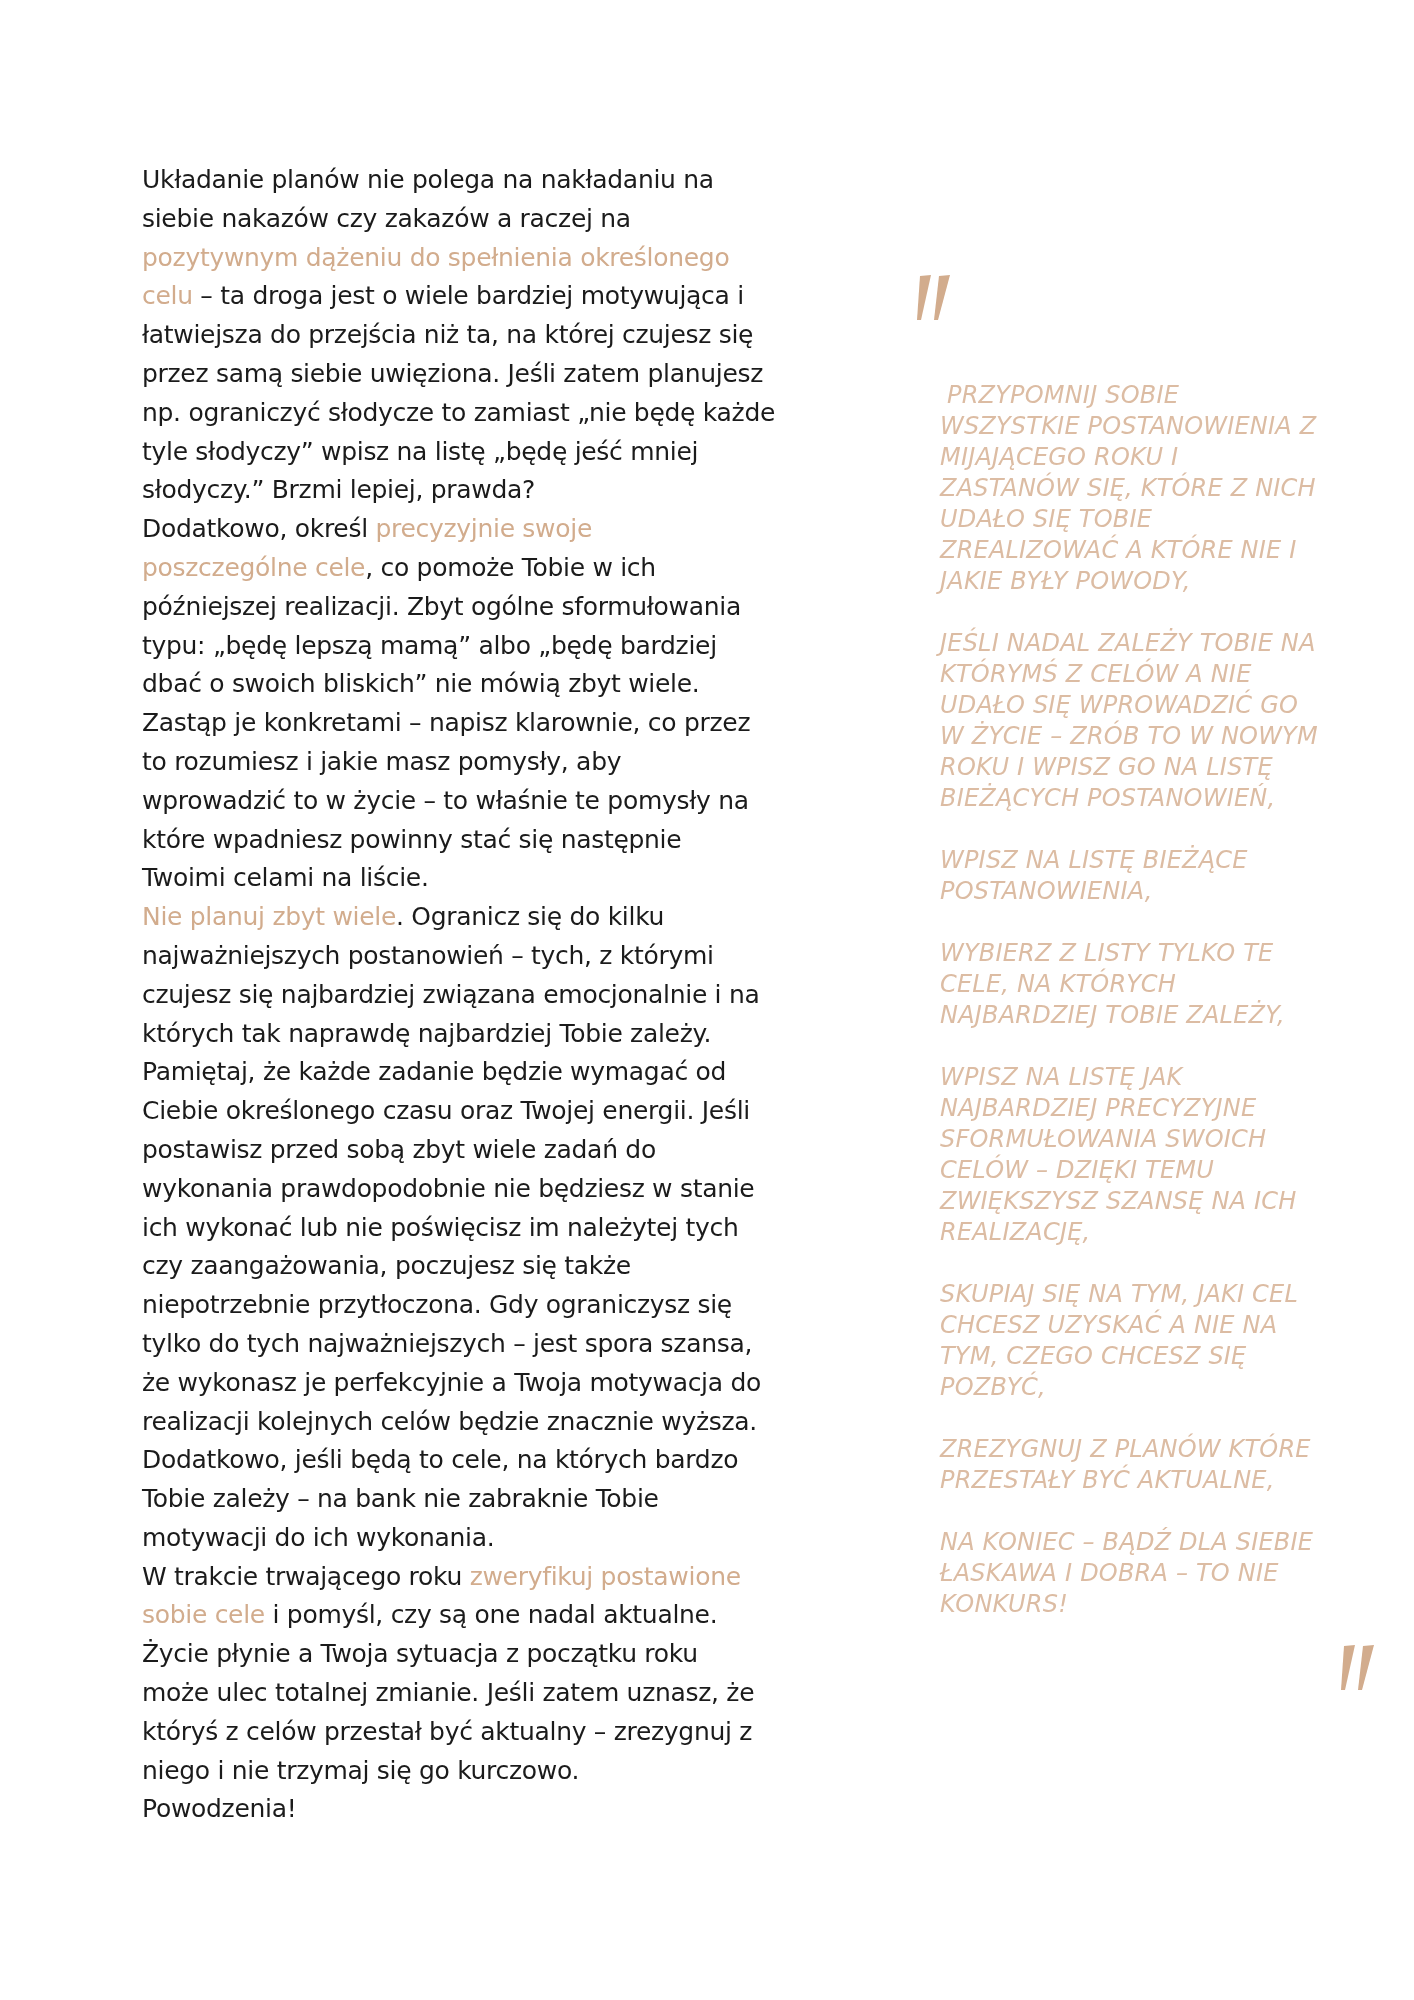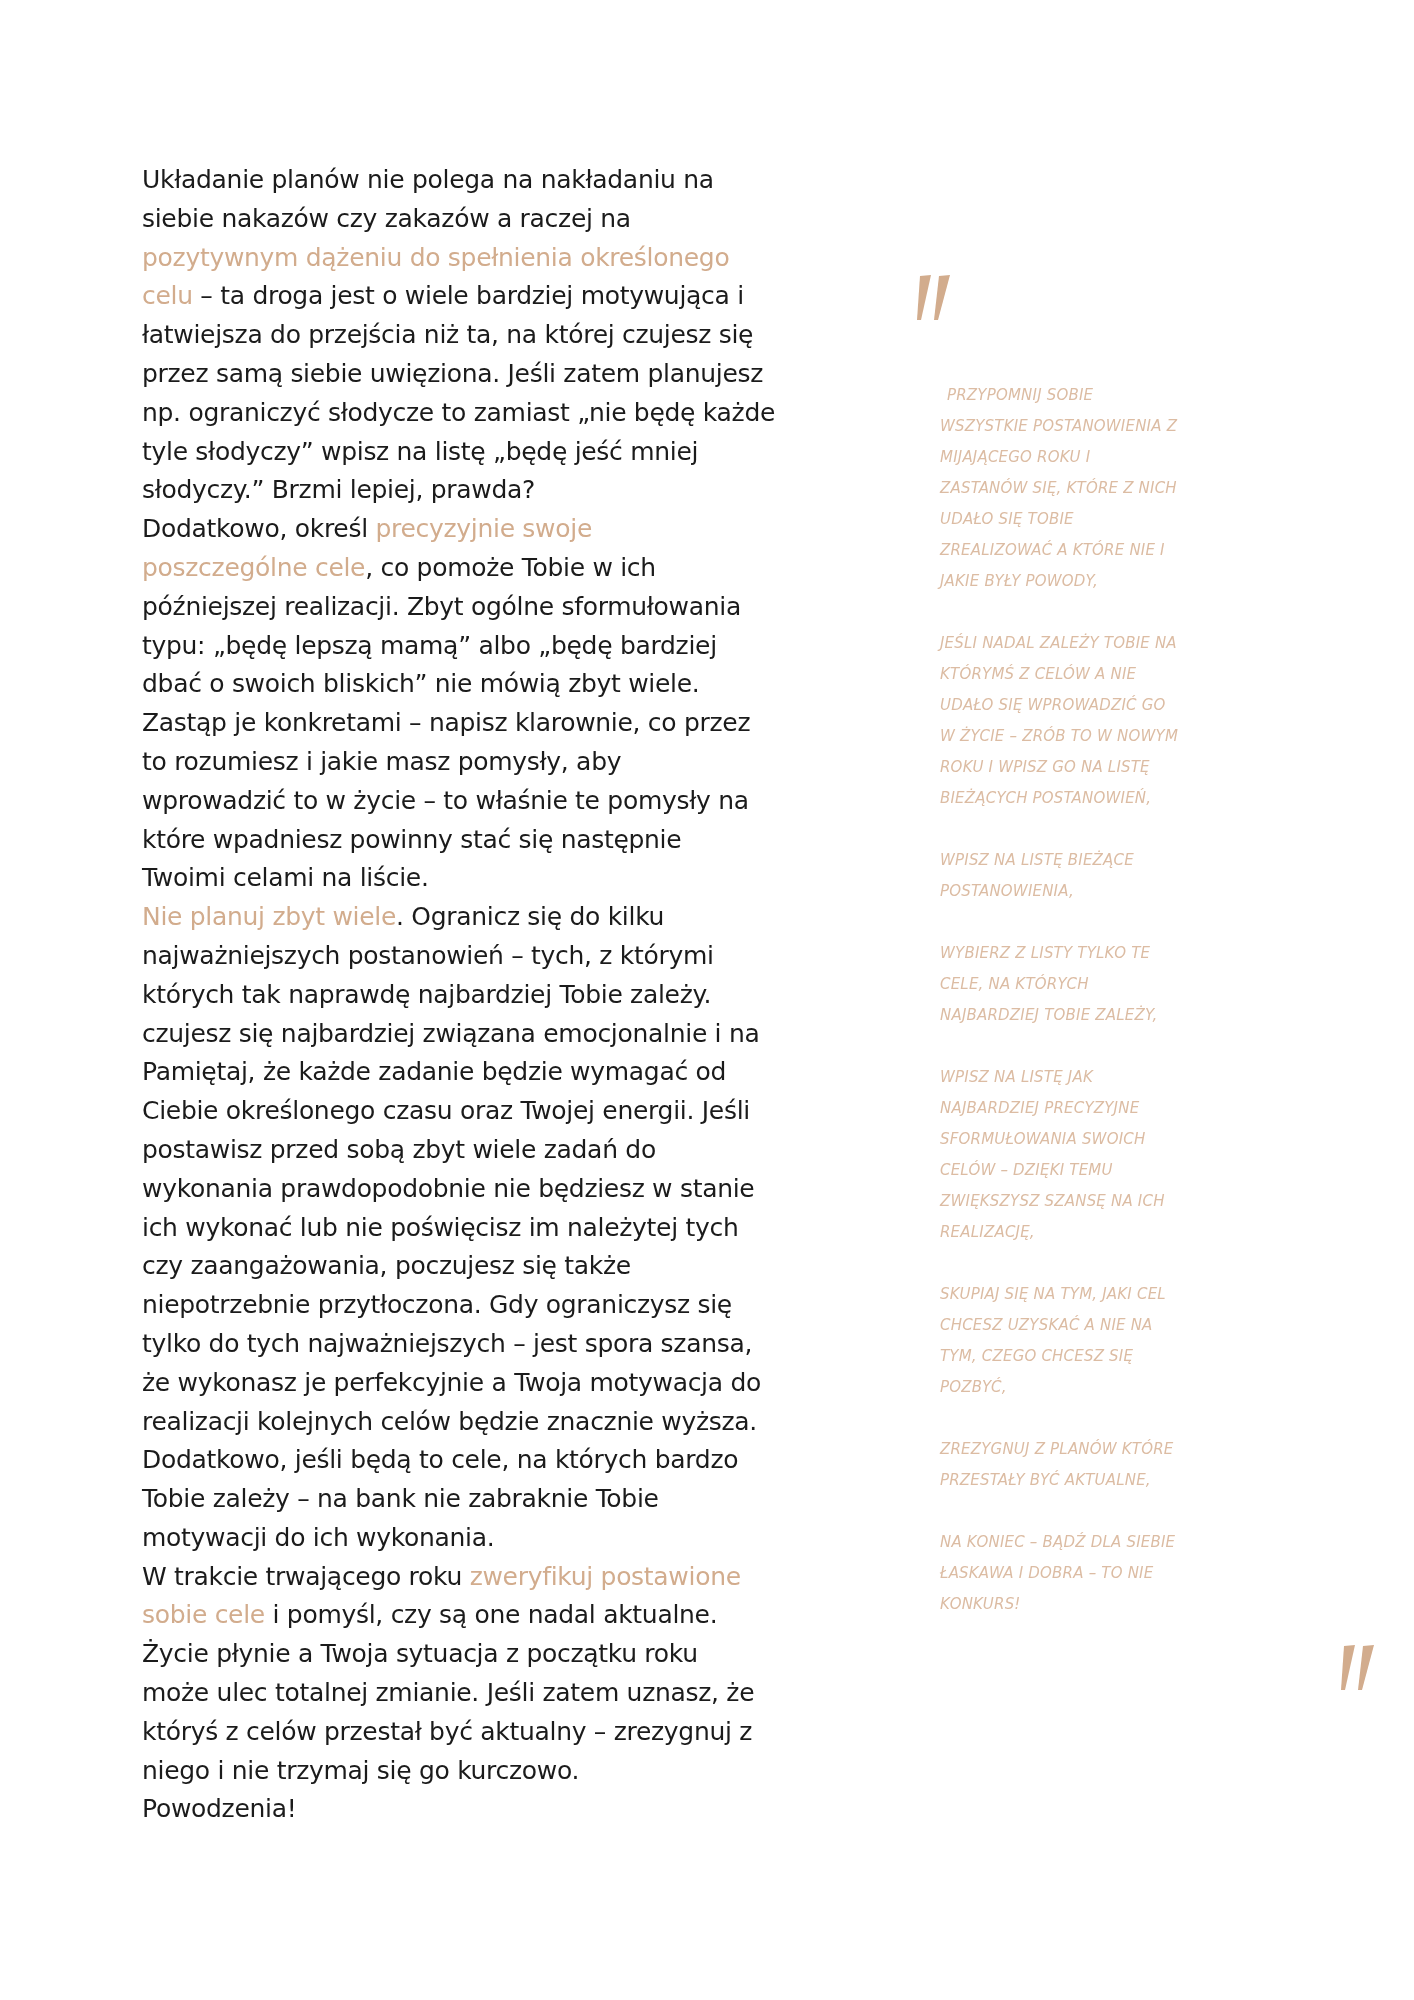--- a/index.html
+++ b/index.html
@@ -27,21 +27,21 @@
     .quote-open { left: 912px; top: 272px; width: 52px; height: 52px; }
     .quote-close { left: 1335px; top: 1642px; width: 52px; height: 52px; }
 
     .sidebar {
       position: absolute;
       left: 940px;
       top: 380px;
       width: 400px;
       font-family: "DejaVu Sans", sans-serif;
       font-style: italic;
-      font-size: 15px;
+      font-size: 24px;
       line-height: 31px;
       color: #dcbca3;
       text-transform: uppercase;
       letter-spacing: 0.2px;
       font-weight: normal;
     }
     .sidebar .tip { margin: 0 0 31px 0; }
     .sidebar .tip .line { white-space: nowrap; }
     .sidebar .tip.first .line:first-child { padding-left: 7px; }
   </style>
@@ -65,22 +65,22 @@
       <span class="line"><span>późniejszej realizacji. Zbyt ogólne sformułowania</span></span>
       <span class="line"><span>typu: „będę lepszą mamą” albo „będę bardziej</span></span>
       <span class="line"><span>dbać o swoich bliskich” nie mówią zbyt wiele.</span></span>
       <span class="line"><span>Zastąp je konkretami – napisz klarownie, co przez</span></span>
       <span class="line"><span>to rozumiesz i jakie masz pomysły, aby</span></span>
       <span class="line"><span>wprowadzić to w życie – to właśnie te pomysły na</span></span>
       <span class="line"><span>które wpadniesz powinny stać się następnie</span></span>
       <span class="line"><span>Twoimi celami na liście.</span></span>
       <span class="line"><span class="hl">Nie planuj zbyt wiele</span><span>. Ogranicz się do kilku</span></span>
       <span class="line"><span>najważniejszych postanowień – tych, z którymi</span></span>
+      <span class="line"><span>czujesz się najbardziej związana emocjonalnie i na</span></span>
       <span class="line"><span>których tak naprawdę najbardziej Tobie zależy.</span></span>
-      <span class="line"><span>czujesz się najbardziej związana emocjonalnie i na</span></span>
       <span class="line"><span>Pamiętaj, że każde zadanie będzie wymagać od</span></span>
       <span class="line"><span>Ciebie określonego czasu oraz Twojej energii. Jeśli</span></span>
       <span class="line"><span>postawisz przed sobą zbyt wiele zadań do</span></span>
       <span class="line"><span>wykonania prawdopodobnie nie będziesz w stanie</span></span>
       <span class="line"><span>ich wykonać lub nie poświęcisz im należytej tych</span></span>
       <span class="line"><span>czy zaangażowania, poczujesz się także</span></span>
       <span class="line"><span>niepotrzebnie przytłoczona. Gdy ograniczysz się</span></span>
       <span class="line"><span>tylko do tych najważniejszych – jest spora szansa,</span></span>
       <span class="line"><span>że wykonasz je perfekcyjnie a Twoja motywacja do</span></span>
       <span class="line"><span>realizacji kolejnych celów będzie znacznie wyższa.</span></span>

